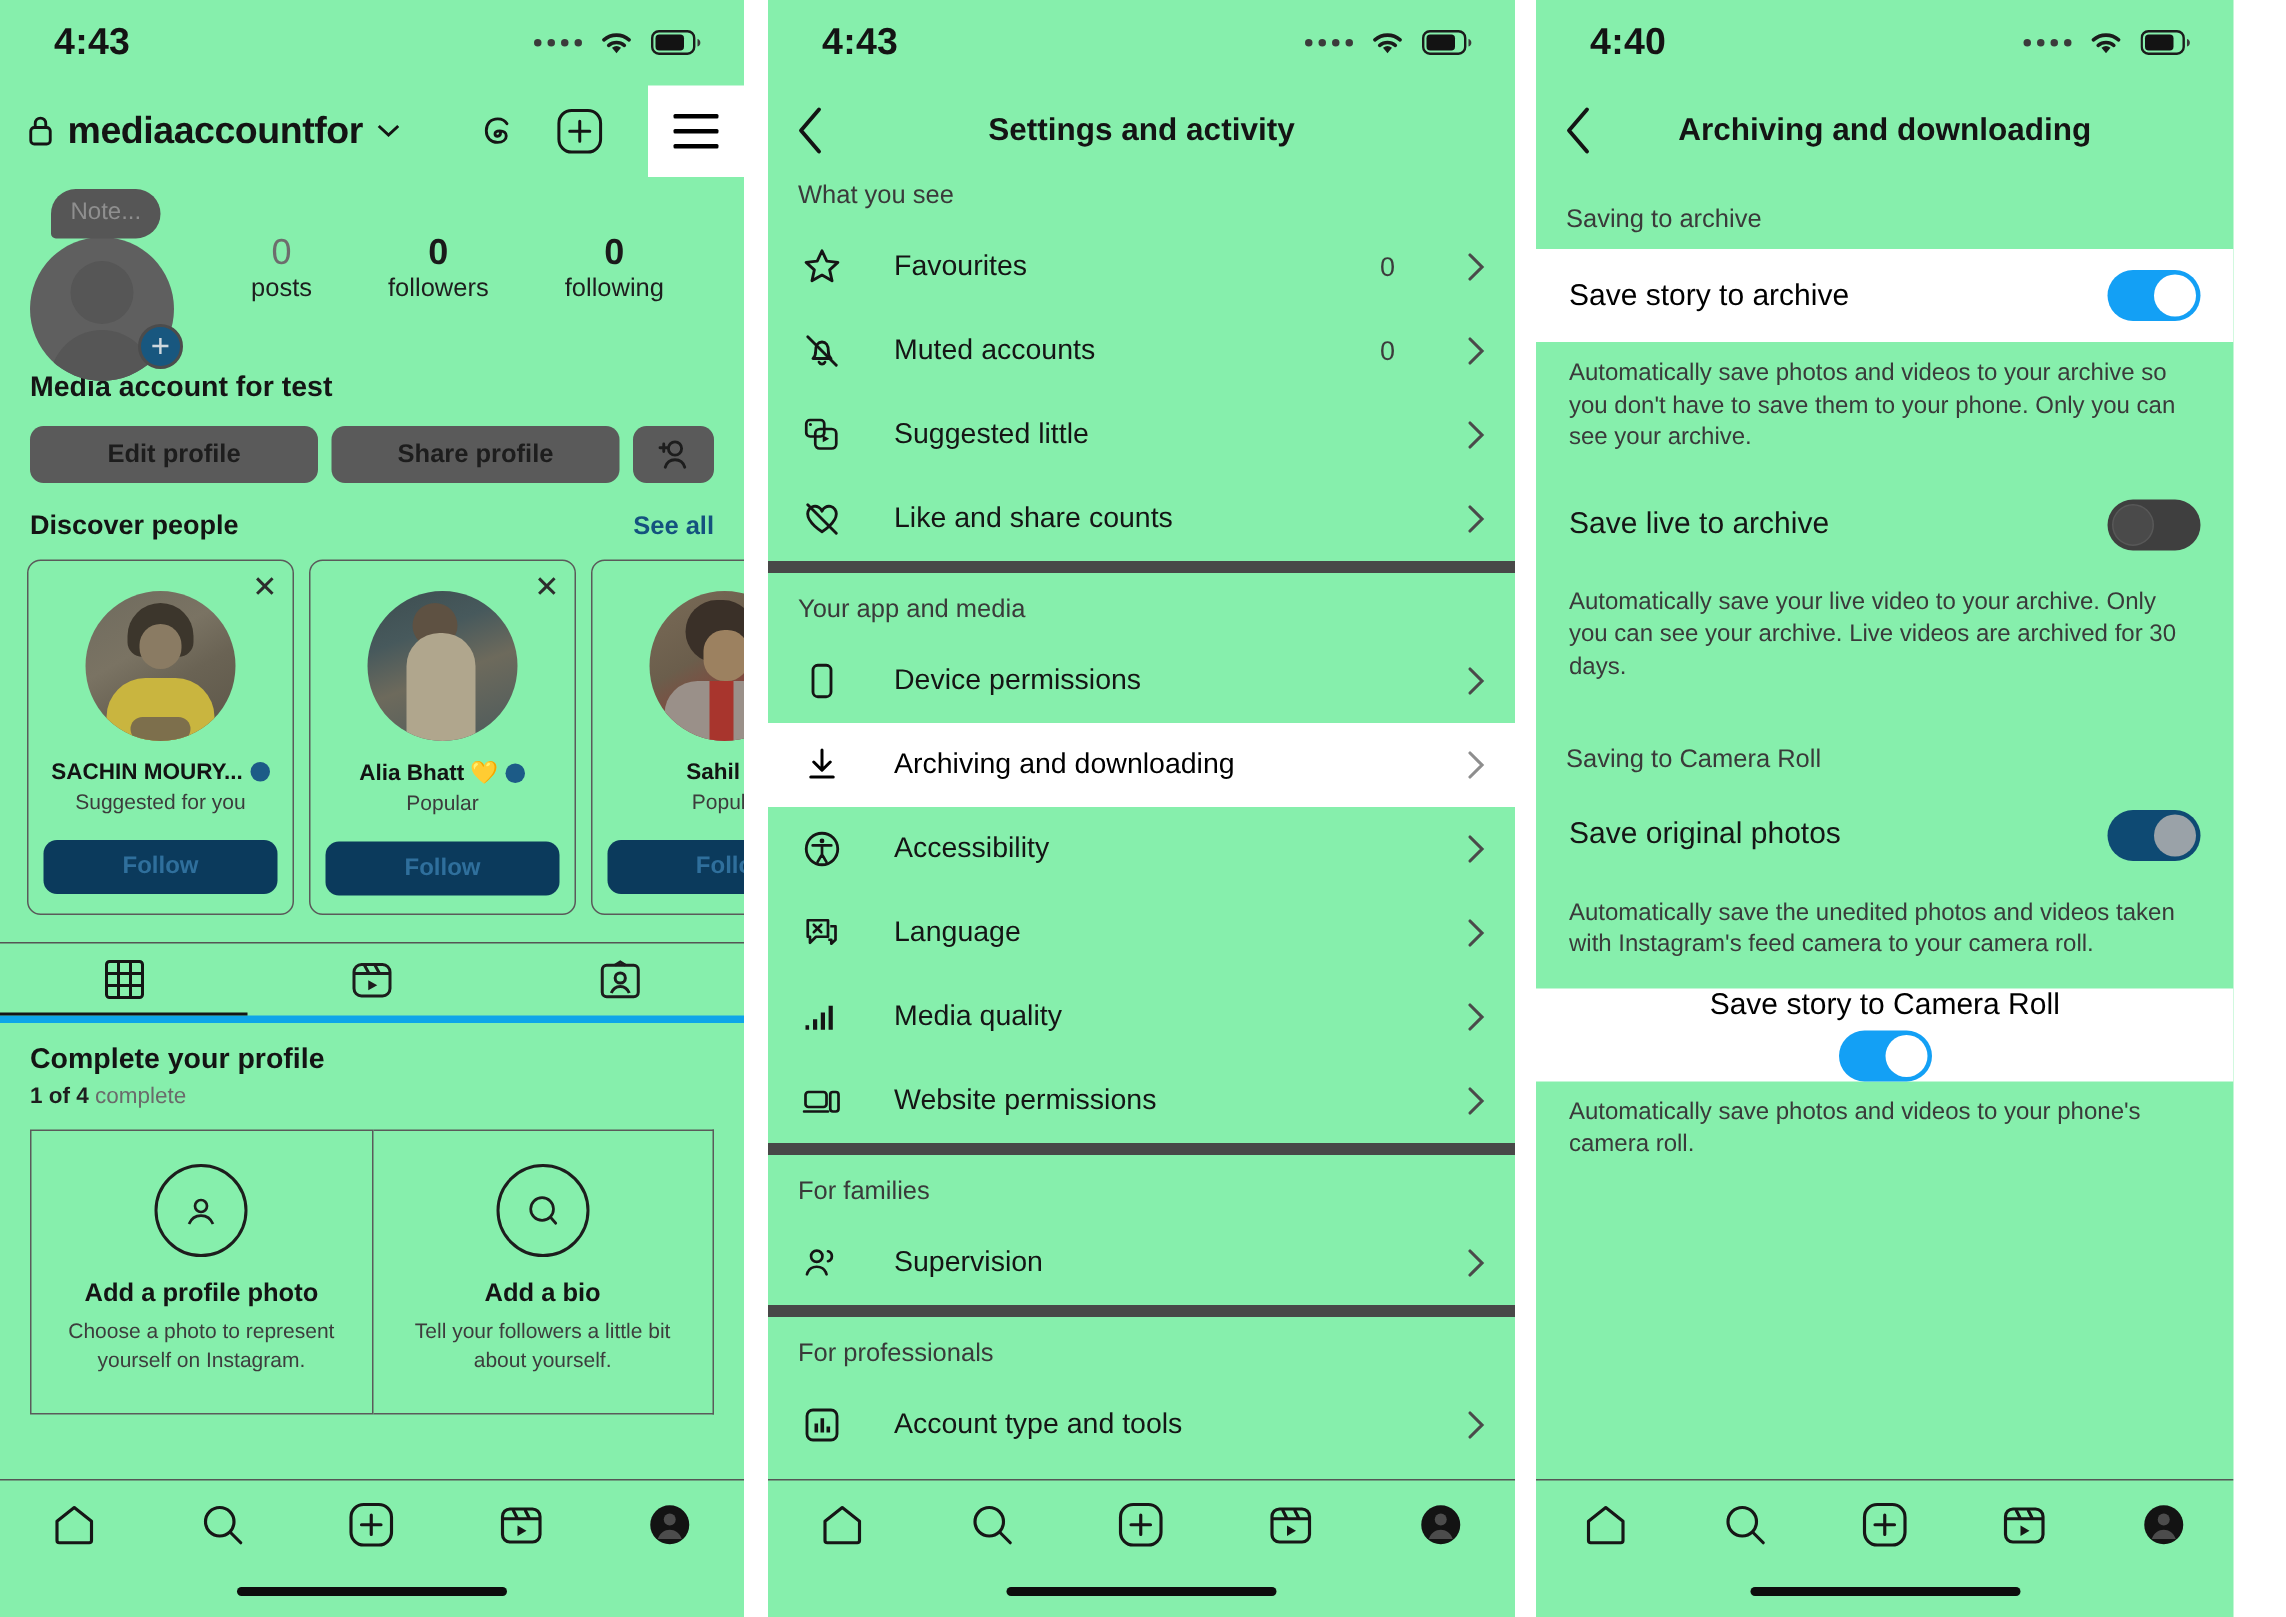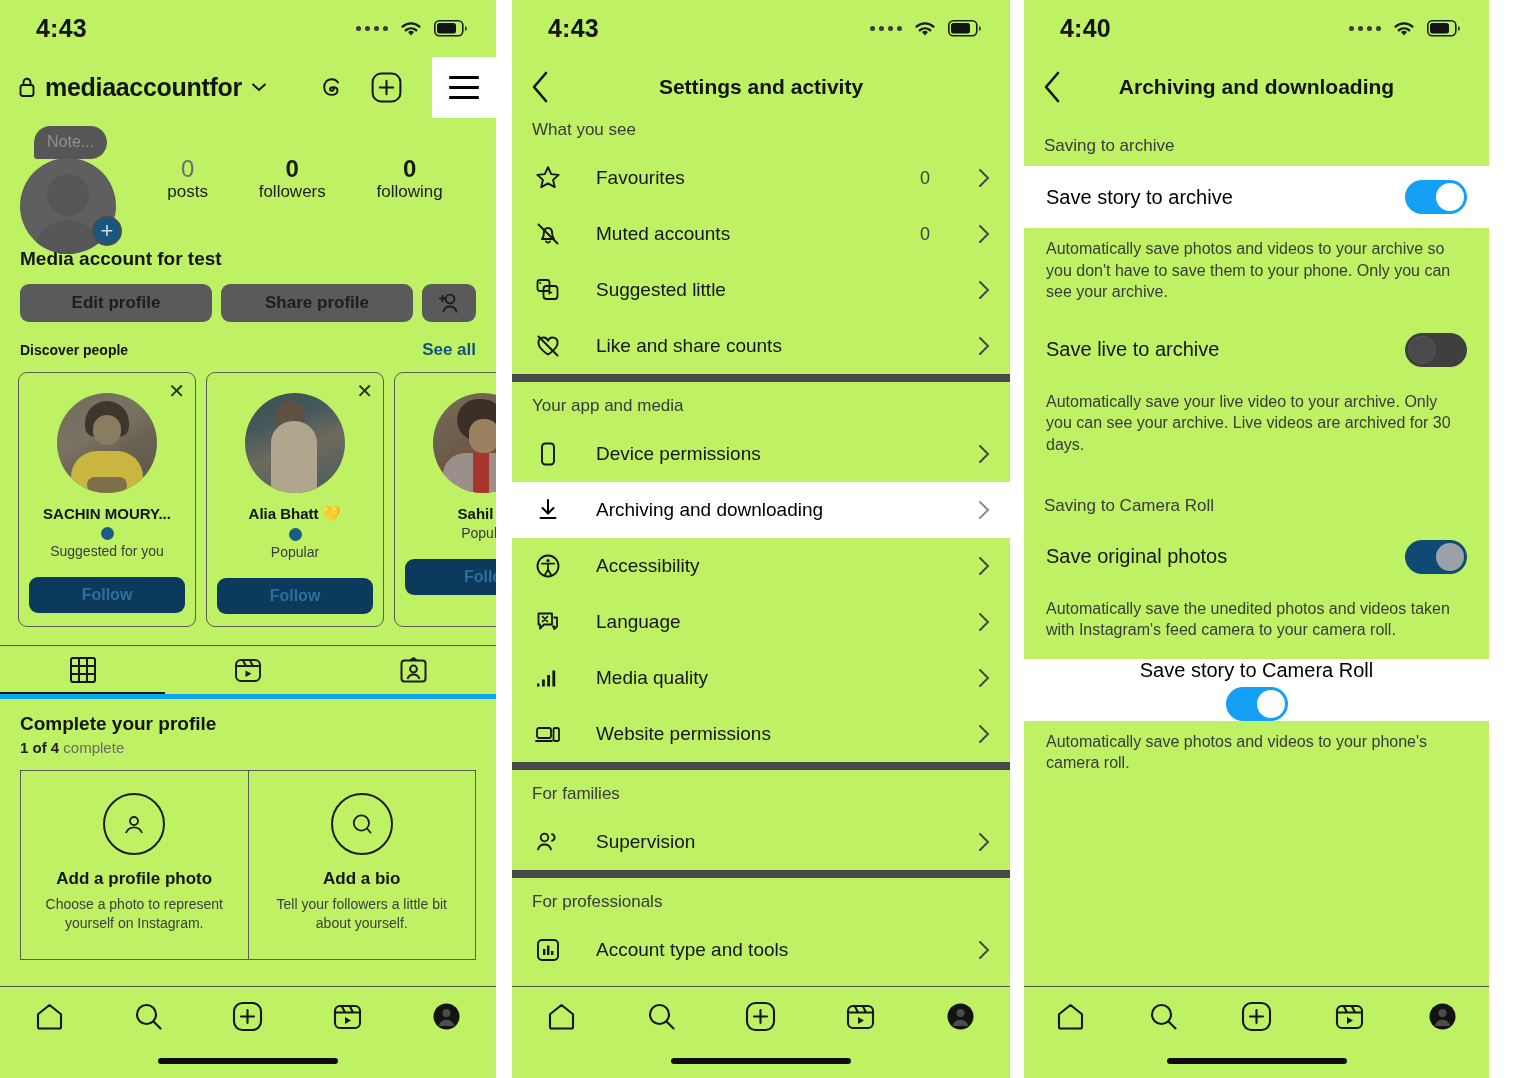--- a/index.html
+++ b/index.html
@@ -13,21 +13,21 @@
     position: relative;
     width: 1524px; height: 1078px;
     background: #ffffff;
     display: flex;
   }
 
   
   .panel {
     position: relative;
     height: 1078px;
-    background: #bef264;      
+    background: #86efac;      
     overflow: hidden;
     flex: none;
   }
   #panel-1 { width: 496px; }
   .gap { width: 16px; height: 1078px; background:#fff; flex:none; }
   #panel-2 { width: 498px; }
   .gap2 { width: 14px; height: 1078px; background:#fff; flex:none; }
   #panel-3 { width: 465px; }
 
   
@@ -93,32 +93,32 @@
 
   .p1-buttons { display:flex; gap:9px; padding:14px 20px 0; }
   .btn-grey {
     background:#5a5a5a; color:#1d1d1d; border-radius:9px;
     height:38px; display:flex;align-items:center;justify-content:center;
     font-size:17px; font-weight:700; flex:1;
   }
   .btn-sq { width:54px; flex:none; }
 
   .sec-title-row { display:flex; align-items:center; justify-content:space-between; padding:18px 20px 0; }
-  .sec-title { font-size:14px; font-weight:700; color:#141414; }
+  .sec-title { font-size:18px; font-weight:700; color:#141414; }
   .see-all { font-size:17px; font-weight:700; color:#14527e; }
 
   .discover { display:flex; gap:10px; padding:12px 0 0 18px; }
   .dcard {
     width:178px; flex:none; border:1px solid #5a5a5a; border-radius:9px;
     padding:14px 10px 12px; position:relative; background:transparent;
   }
   .dcard .x { position:absolute; top:8px; right:10px; font-size:20px; color:#2d2d2d; line-height:1;}
   .dpic { width:100px;height:100px;border-radius:50%;margin:6px auto 0; overflow:hidden; position:relative;}
   .dname { text-align:center; font-size:15px; font-weight:700; color:#131313; margin-top:12px;
-           display:flex; align-items:center; justify-content:center; gap:5px; white-space:nowrap;flex-direction:column;}
+           display:flex; align-items:center; justify-content:center; gap:5px; white-space:nowrap;}
   .verif { width:13px;height:13px;border-radius:50%;background:#1c5b87; display:inline-block; flex:none;}
   .dsub { text-align:center; font-size:14px; color:#3c3c3c; margin-top:3px; }
   .follow-btn {
     margin-top:18px; height:36px; border-radius:9px; background:#0b3a5c;
     color:#2f6f9c; font-size:16px; font-weight:700;
     display:flex;align-items:center;justify-content:center;
   }
 
   .tabs-row { display:flex; margin-top:18px; border-top:1px solid #555; }
   .tabitem { flex:1; height:48px; display:flex;align-items:center;justify-content:center; position:relative;}

